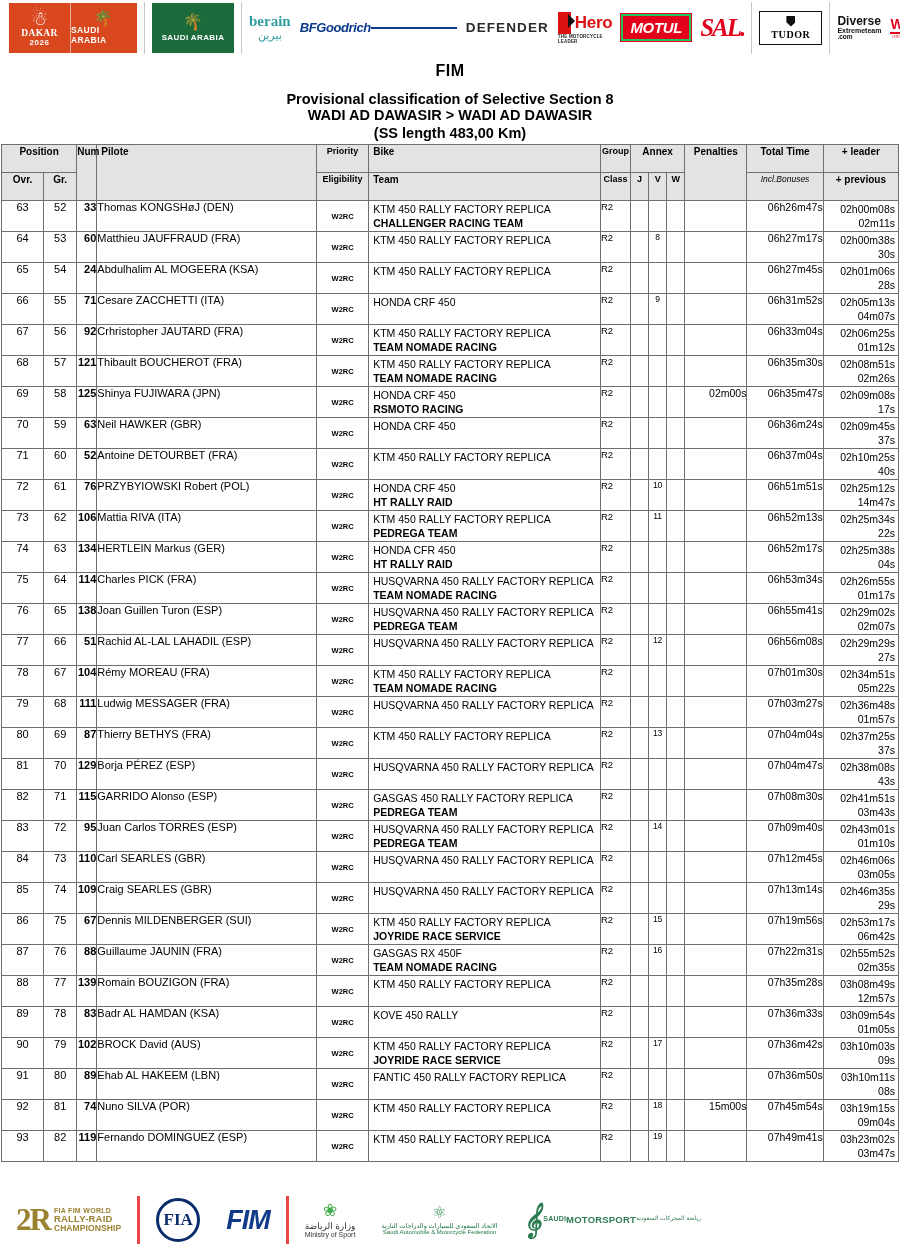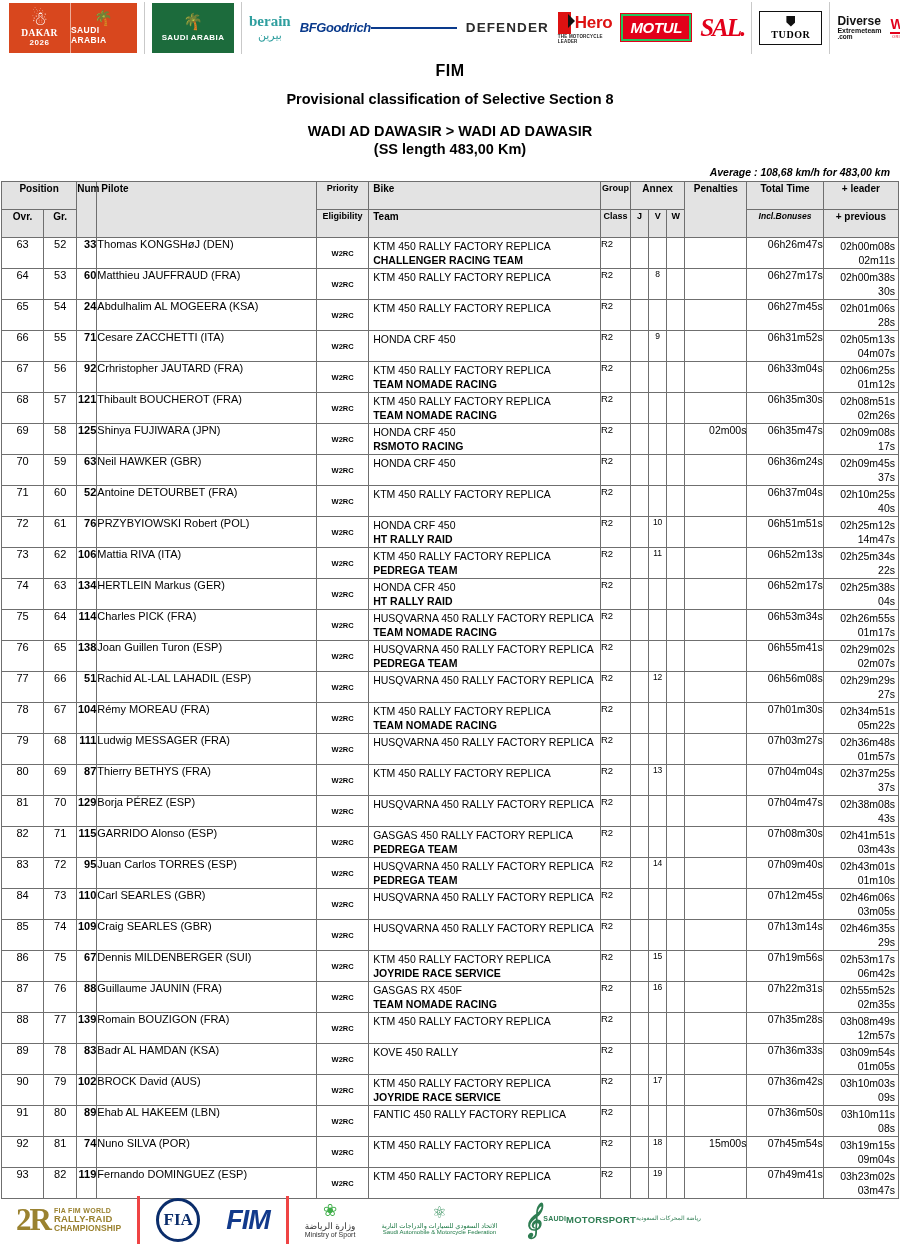--- a/index.html
+++ b/index.html
@@ -86,21 +86,21 @@
   .dv-2 { font-size: 7px; font-weight: bold; color:#111; }
   .dv-3 { font-size: 6.5px; font-weight: bold; color:#111; }
   .logo-wega { display:flex; flex-direction:column; align-items:center; }
   .wega-word { font-size: 14px; font-weight: bold; color:#E2001A; letter-spacing:.4px; border-bottom:2px solid #E2001A;}
   .wega-sub { font-size: 4px; color:#E2001A; letter-spacing:.3px; }
 
   
   .title-block { text-align: center; margin-top: 7px; }
   .t-fim { font-size: 16px; font-weight: bold; letter-spacing: .5px; }
   .t-main { font-size: 14.5px; font-weight: bold; margin-top: 11px; }
-  .t-sub  { font-size: 14.5px; font-weight: bold; margin-top: 16px; }
+  .t-sub  { font-size: 14.5px; font-weight: bold; margin-top: 0; }
   .t-ss   { font-size: 14.5px; font-weight: bold; margin-top: 2px; }
   .avg-line {
     text-align: right; font-size: 10.5px; font-style: italic; font-weight: bold;
     padding-right: 10px; margin-top: 9px;
   }
 
   
   table.results {
     border-collapse: collapse;
     width: 898px;
@@ -116,21 +116,21 @@
     background: #E3E3E3;
     font-size: 10px;
     font-weight: bold;
     text-align: center;
     height: 28px;
     line-height: 13px;
     padding: 0 2px;
   }
   thead th.lefth { text-align: left; padding-left: 4px; }
   thead th.sm { font-size: 9px; }
-  thead th.ital { font-style: italic; font-weight: bold; font-size: 8.5px; }
+  thead th.ital { font-style: italic; font-weight: normal; font-size: 8.5px; }
 
   tbody td { font-size: 10.5px; height: 31px; }
   td.c { text-align: center; }
 
   .cell-pos { font-size: 11px; padding-top: 2px; }
   .cell-num { font-weight: bold; font-size: 11px; padding-top: 2px; text-align:right; padding-right:5px;}
   .cell-pilote { font-size: 11px; padding-top: 2px; padding-left: 5px; }
   .cell-prio { font-size: 7.5px; font-weight: bold; text-align: center; vertical-align: middle; }
   .prio-inner { padding-top: 11px; }
 
@@ -251,21 +251,20 @@
       </div>
     </div>
   </div>
 
   <div class="title-block">
     <div class="t-fim">FIM</div>
     <div class="t-main">Provisional classification of Selective Section 8</div>
     <div class="t-sub">WADI AD DAWASIR &gt; WADI AD DAWASIR</div>
     <div class="t-ss">(SS length 483,00 Km)</div>
   </div>
-  <div class="avg-line">Average : 108,68 km/h for 483,00 km</div>
 
   <table class="results">
     <colgroup>
       <col style="width:42px">
         <col style="width:33px">
         <col style="width:20px">
       <col style="width:219px">
         <col style="width:52px">
       <col style="width:231px">
       <col style="width:30px">

